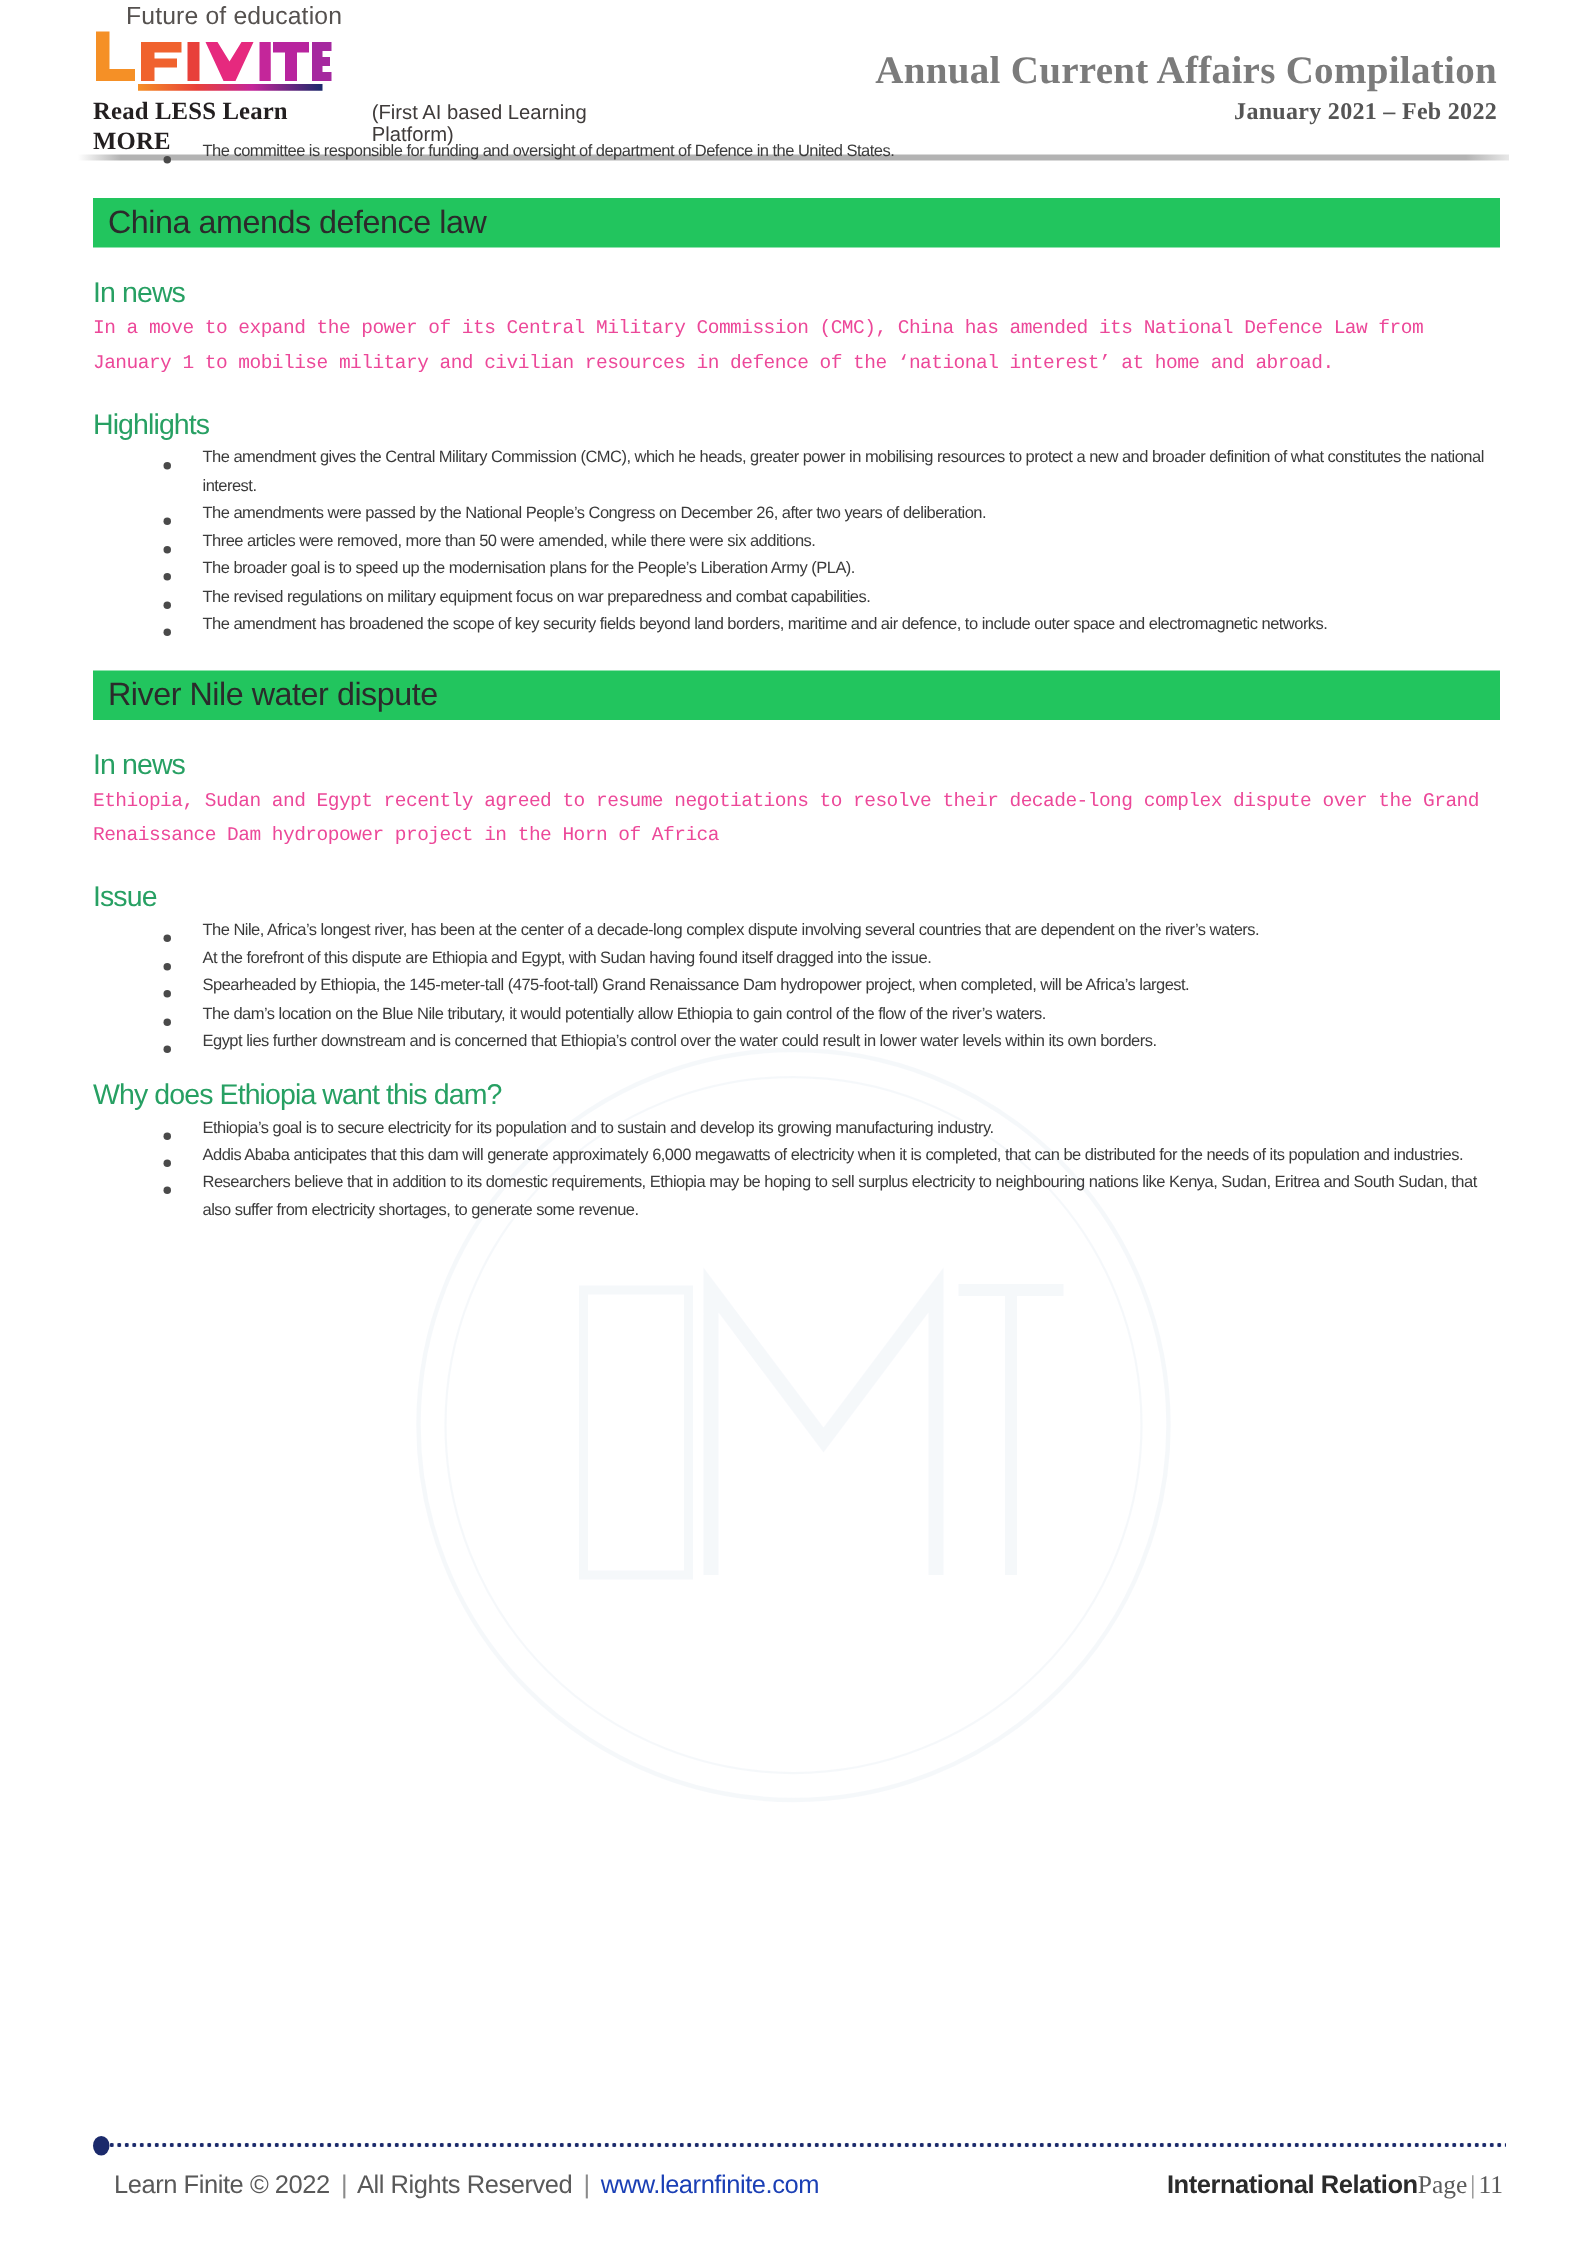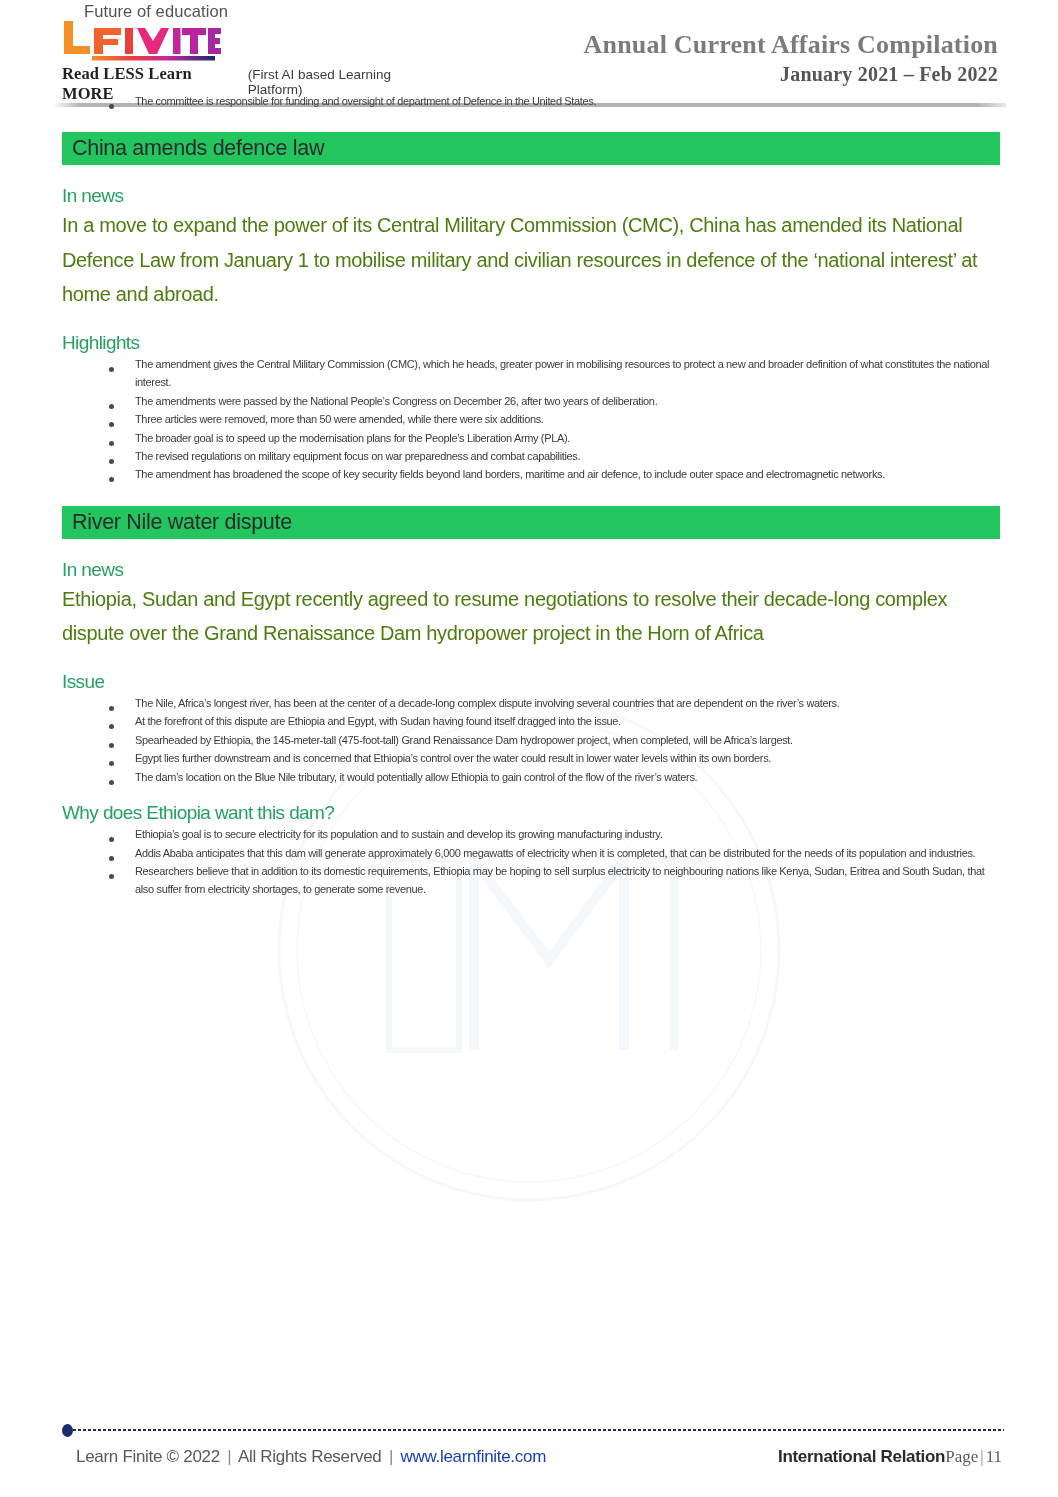--- a/index.html
+++ b/index.html
@@ -93,21 +93,21 @@
   .doc-title {
     font-family: "Liberation Serif", serif;
     font-size: 26px;
     font-weight: bold;
     color: #7b7b7b;
     line-height: 1.15;
     letter-spacing: 0.2px;
   }
   .doc-subtitle {
     font-family: "Liberation Serif", serif;
-    font-size: 20px;
+    font-size: 16px;
     font-weight: bold;
     color: #555555;
     line-height: 1.2;
     margin-top: 3px;
     letter-spacing: 0.2px;
   }
 
   .header-rule {
     position: absolute;
     left: 52px;
@@ -119,23 +119,23 @@
   }
 
   
   .content {
     position: relative;
     z-index: 2;
     padding: 0 58px 0 62px;
   }
 
   .body-text {
-    font-family: Liberation Sans, sans-serif;
-    font-size: 20px;
-    color: #4d7c0f;
+    font-family: Liberation Mono, monospace;
+    font-size: 13px;
+    color: #ec4899;
     line-height: 1.72;
     letter-spacing: -0.35px;
     font-stretch: condensed;
   }
 
   ul.bullets {
     list-style: none;
     margin: 0;
     padding: 0;
   }
@@ -350,22 +350,22 @@
     </div>
 
     <div class="sub-heading">In news</div>
     <div class="body-text para">Ethiopia, Sudan and Egypt recently agreed to resume negotiations to resolve their decade-long complex dispute over the Grand Renaissance Dam hydropower project in the Horn of Africa</div>
 
     <div class="sub-heading">Issue</div>
     <ul class="bullets">
       <li>The Nile, Africa’s longest river, has been at the center of a decade-long complex dispute involving several countries that are dependent on the river’s waters.</li>
       <li>At the forefront of this dispute are Ethiopia and Egypt, with Sudan having found itself dragged into the issue.</li>
       <li>Spearheaded by Ethiopia, the 145-meter-tall (475-foot-tall) Grand Renaissance Dam hydropower project, when completed, will be Africa’s largest.</li>
+      <li>The dam’s location on the Blue Nile tributary, it would potentially allow Ethiopia to gain control of the flow of the river’s waters.</li>
       <li>Egypt lies further downstream and is concerned that Ethiopia’s control over the water could result in lower water levels within its own borders.</li>
-      <li>The dam’s location on the Blue Nile tributary, it would potentially allow Ethiopia to gain control of the flow of the river’s waters.</li>
     </ul>
 
     <div class="sub-heading tight">Why does Ethiopia want this dam?</div>
     <ul class="bullets">
       <li>Ethiopia’s goal is to secure electricity for its population and to sustain and develop its growing manufacturing industry.</li>
       <li>Addis Ababa anticipates that this dam will generate approximately 6,000 megawatts of electricity when it is completed, that can be distributed for the needs of its population and industries.</li>
       <li>Researchers believe that in addition to its domestic requirements, Ethiopia may be hoping to sell surplus electricity to neighbouring nations like Kenya, Sudan, Eritrea and South Sudan, that also suffer from electricity shortages, to generate some revenue.</li>
     </ul>
 
   </div>

